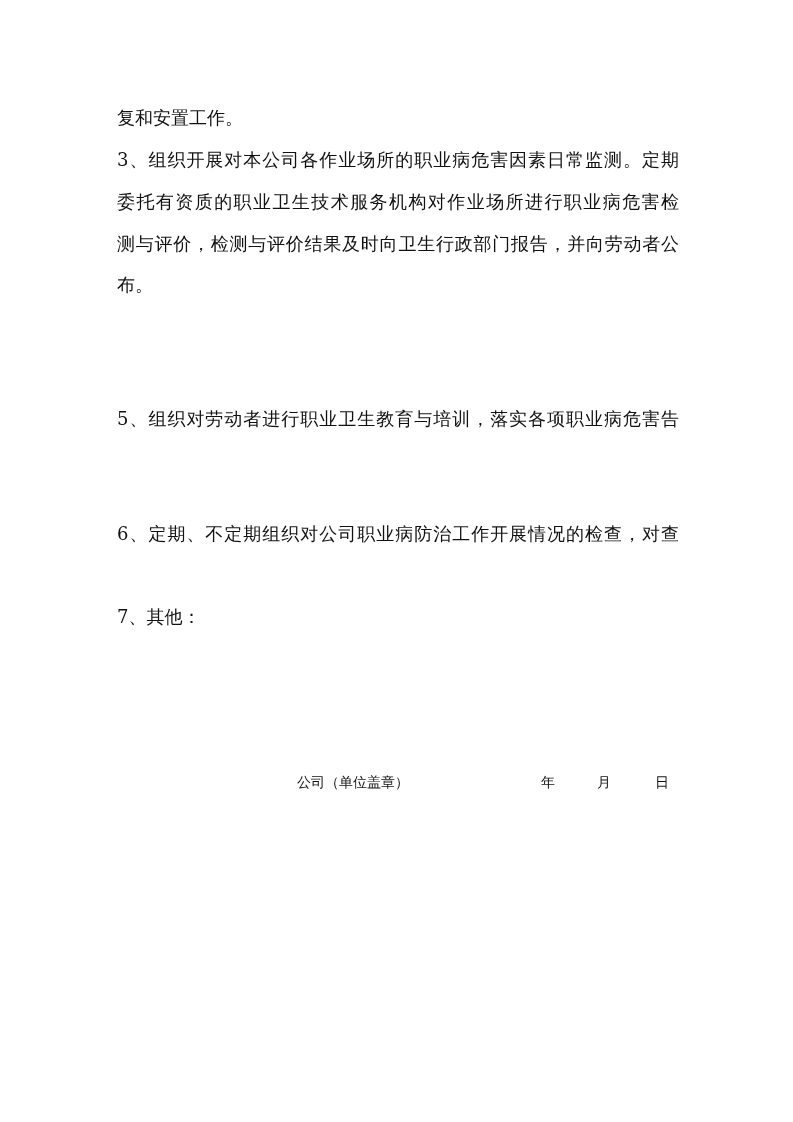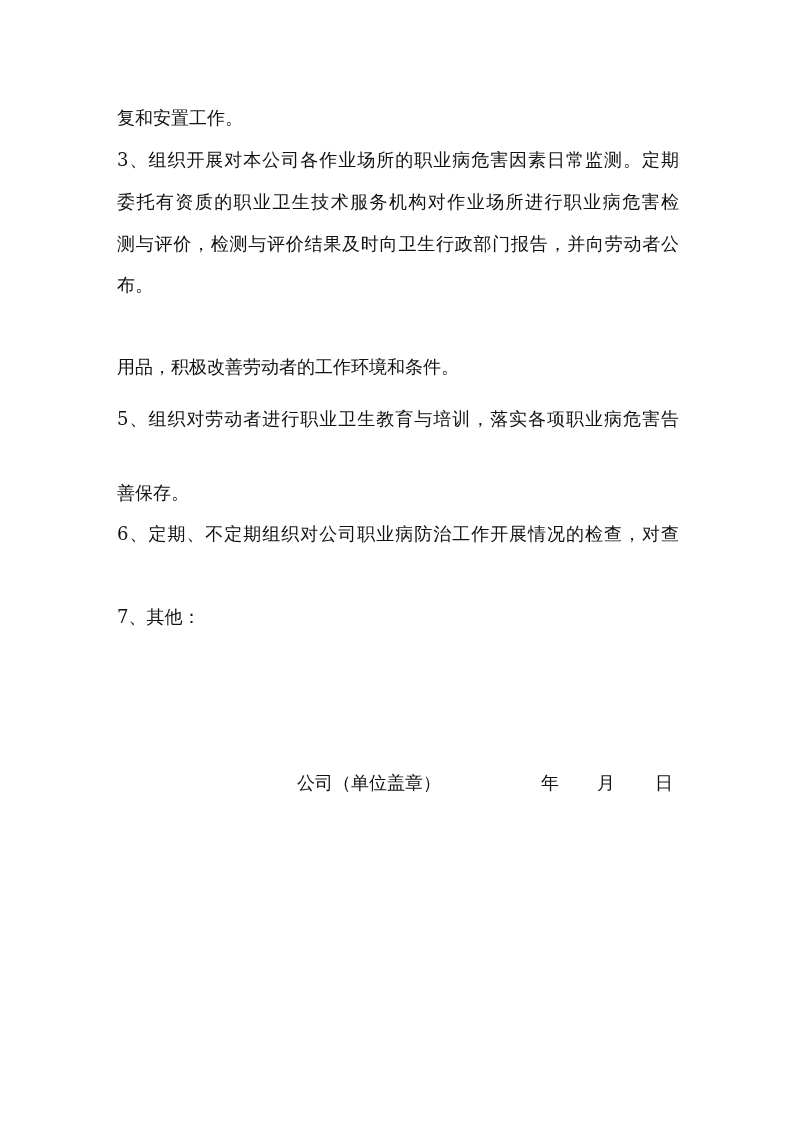--- a/index.html
+++ b/index.html
@@ -2,34 +2,32 @@
 <html><head>
 <meta charset="utf-8">
 <style>
   html, body { margin: 0; padding: 0; background: #ffffff; }
   body { width: 793px; height: 1122px; position: relative; overflow: hidden;
          font-family: "DejaVu Serif", "Liberation Serif", serif; color: #111; }
   .page { position: absolute; left: 0; top: 0; width: 793px; height: 1122px; }
   .line { position: absolute; left: 117px; width: 562px; font-size: 18px; line-height: 24px;
           white-space: nowrap; text-align: justify; text-align-last: justify; letter-spacing: 0px; }
   .line.last { text-align-last: left; }
-  .sig { position: absolute; top: 771px; font-size: 18px; line-height: 24px; white-space: nowrap; }
+  .sig { position: absolute; top: 771px; font-size: 14px; line-height: 24px; white-space: nowrap; font-family: Liberation Mono, monospace; }
 </style>
 </head>
 <body>
 
 <div class="page">
   <div class="line last" style="top:106px">复和安置工作。</div>
   <div class="line" style="top:148px">3、组织开展对本公司各作业场所的职业病危害因素日常监测。定期</div>
   <div class="line" style="top:190px">委托有资质的职业卫生技术服务机构对作业场所进行职业病危害检</div>
   <div class="line" style="top:232px">测与评价，检测与评价结果及时向卫生行政部门报告，并向劳动者公</div>
   <div class="line last" style="top:273px">布。</div>
-  <div class="line last" style="top:355px">用品，积极改善劳动者的工作环境和条件。</div>
   <div class="line" style="top:407px">5、组织对劳动者进行职业卫生教育与培训，落实各项职业病危害告</div>
-  <div class="line last" style="top:481px">善保存。</div>
   <div class="line" style="top:522px">6、定期、不定期组织对公司职业病防治工作开展情况的检查，对查</div>
   <div class="line last" style="top:605px">7、其他：</div>
 
   <div class="sig" style="left:297px">公司（单位盖章）</div>
   <div class="sig" style="left:541px">年</div>
   <div class="sig" style="left:597px">月</div>
   <div class="sig" style="left:655px">日</div>
 </div>
 
 </body></html>

